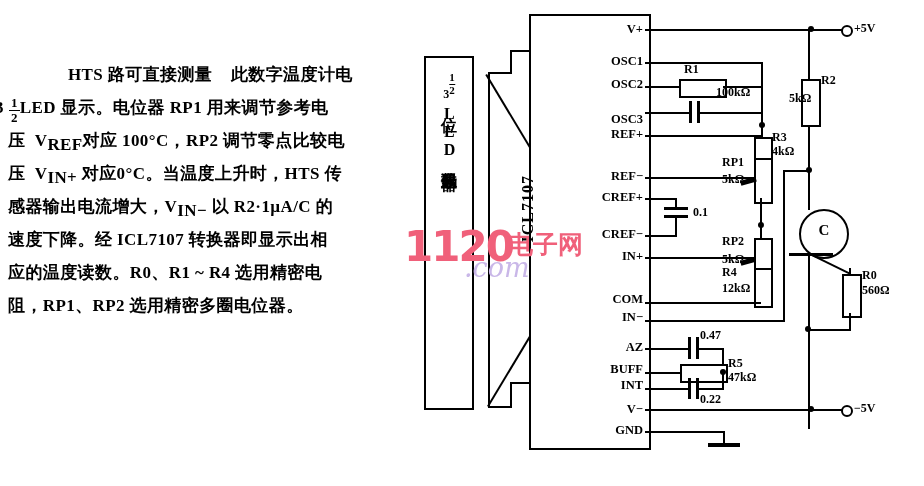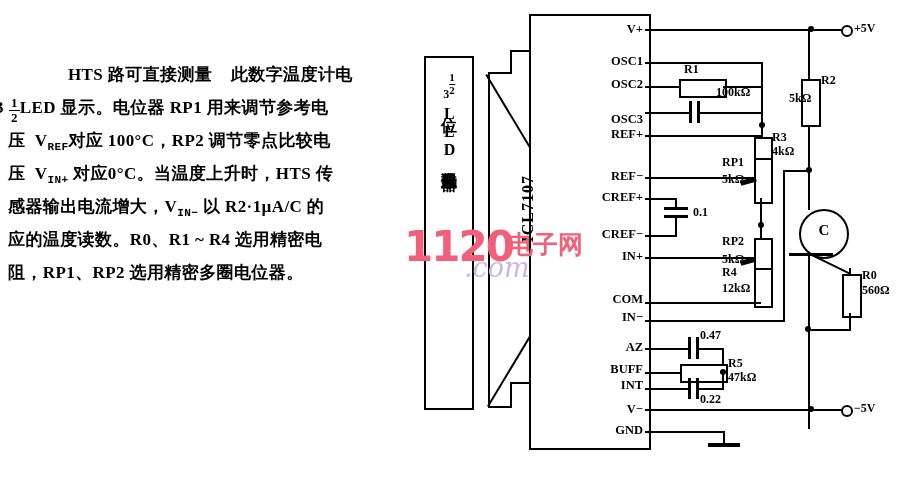--- a/index.html
+++ b/index.html
@@ -5,21 +5,21 @@
   html,body{margin:0;padding:0;background:#ffffff;}
   body{width:924px;height:486px;position:relative;overflow:hidden;
        font-family:"Liberation Serif", serif;color:#000;}
 
   
   #desc{position:absolute;left:8px;top:58px;width:386px;height:330px;}
   #desc .line{height:33px;line-height:33px;white-space:nowrap;
               font-size:17px;font-weight:bold;letter-spacing:.4px;}
   #desc .line.indent{padding-left:60px;}
   .ttl{font-weight:bold;}
-  .sub{font-size:11px;vertical-align:sub;font-family:Liberation Mono, monospace;}
+  .sub{font-size:17px;vertical-align:sub;}
   .frac{display:inline-block;vertical-align:-9px;text-align:center;
         font-size:13px;line-height:1.05;margin:0 1px;}
   .frac .num{display:block;border-bottom:1.6px solid #000;padding:0 2px;}
   .frac .den{display:block;padding:0 2px;}
 
   
   .wire{position:absolute;background:#000;}
   .h{height:2px;} .v{width:2px;}
   .box{position:absolute;border:2px solid #000;background:#fff;}
   .dot{position:absolute;width:6px;height:6px;background:#000;border-radius:50%;}
@@ -68,20 +68,21 @@
 <body>
 
 <div id="desc">
   <div class="line indent">
     <span class="ttl">HTS 路可直接测量</span>&nbsp;&nbsp;&nbsp;&nbsp;此数字温度计电
   </div>
   <div class="line"><span class="frac"><span class="num">1</span><span class="den">2</span></span><span style="margin-left:-26px;margin-right:16px;">3</span>LED 显示。电位器 RP1 用来调节参考电</div>
   <div class="line">压&nbsp; V<span class="sub">REF</span>对应 100°C，RP2 调节零点比较电</div>
   <div class="line">压&nbsp; V<span class="sub">IN+</span> 对应0°C。当温度上升时，HTS 传</div>
   <div class="line">感器输出电流增大，V<span class="sub">IN−</span> 以 R2·1µA/C 的</div>
+  <div class="line">速度下降。经 ICL7107 转换器即显示出相</div>
   <div class="line">应的温度读数。R0、R1 ~ R4 选用精密电</div>
   <div class="line">阻，RP1、RP2 选用精密多圈电位器。</div>
 </div>
 
 <div class="box" id="leddisp">
   <div class="fr">
     <span style="display:inline-block;vertical-align:-4px;">3</span><span style="display:inline-block;text-align:center;font-size:11px;line-height:1.05;"><span class="n">1</span><span>2</span></span>
   </div>
   <div class="vtxt">位LED数码显示器</div>
 </div>

